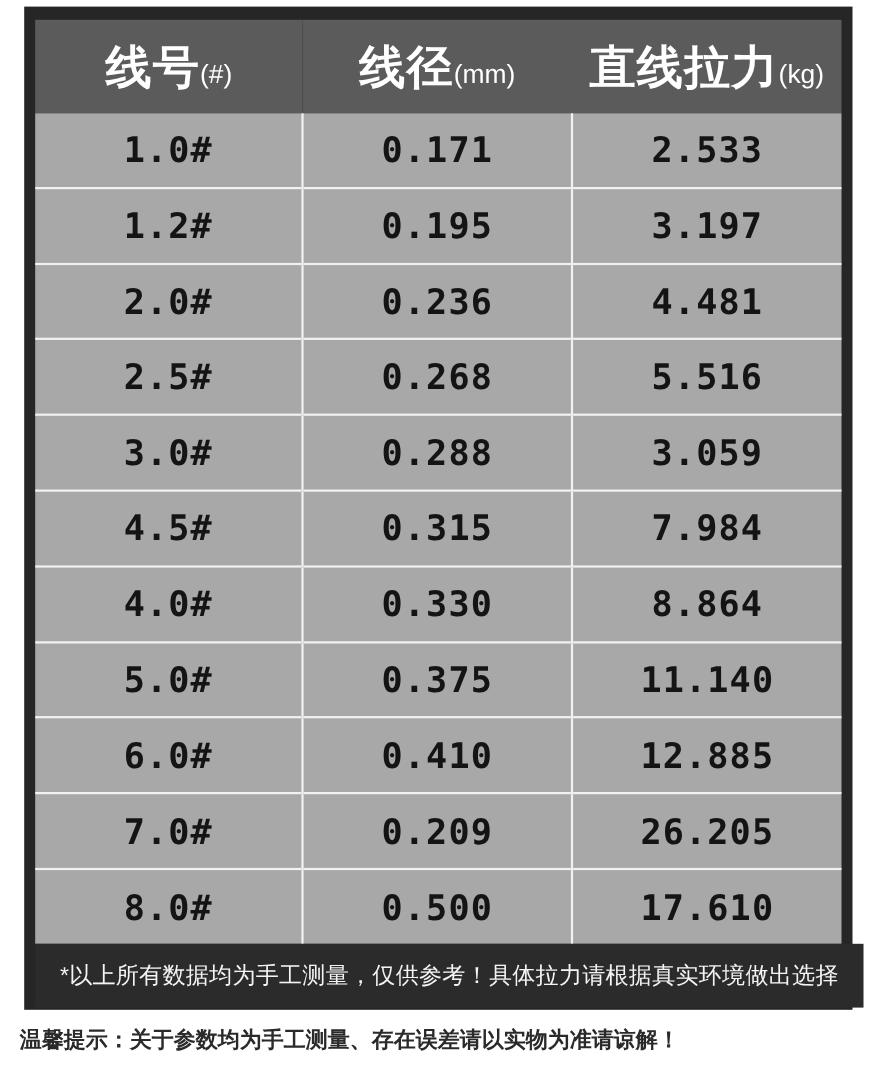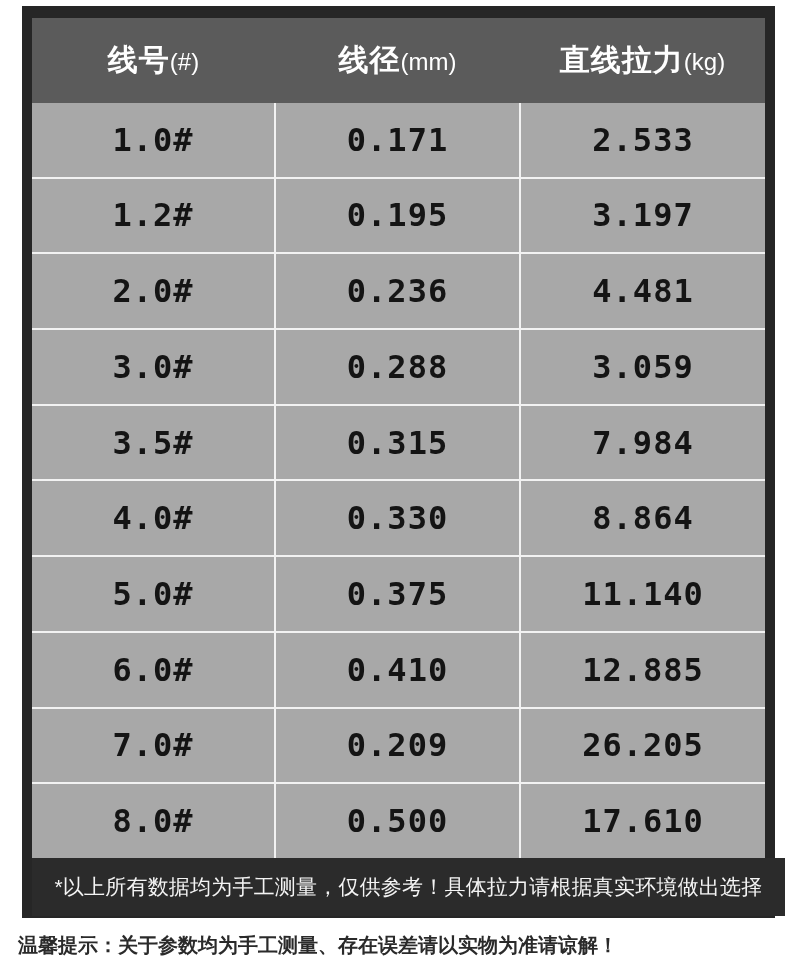--- a/index.html
+++ b/index.html
@@ -46,21 +46,21 @@
     background: #5b5b5b;
     color: #ffffff;
     text-align: center;
     vertical-align: middle;
     padding: 0;
     border: none;
     white-space: nowrap;
   }
 
   .hdr-main {
-    font-size: 30px;
+    font-size: 42px;
     font-weight: bold;
     letter-spacing: 1px;
   }
   .hdr-unit {
     font-size: 24px;
     font-weight: normal;
     letter-spacing: 0px;
   }
 
   #spec-table tbody td {
@@ -156,26 +156,31 @@
         <td>1.2#</td>
         <td>0.195</td>
         <td>3.197</td>
       </tr>
       <tr>
         <td>2.0#</td>
         <td>0.236</td>
         <td>4.481</td>
       </tr>
       <tr>
+        <td>2.5#</td>
+        <td>0.268</td>
+        <td>5.516</td>
+      </tr>
+      <tr>
         <td>3.0#</td>
         <td>0.288</td>
         <td>3.059</td>
       </tr>
       <tr>
-        <td>3.5#</td>
+        <td>4.5#</td>
         <td>0.315</td>
         <td>7.984</td>
       </tr>
       <tr>
         <td>4.0#</td>
         <td>0.330</td>
         <td>8.864</td>
       </tr>
       <tr>
         <td>5.0#</td>

